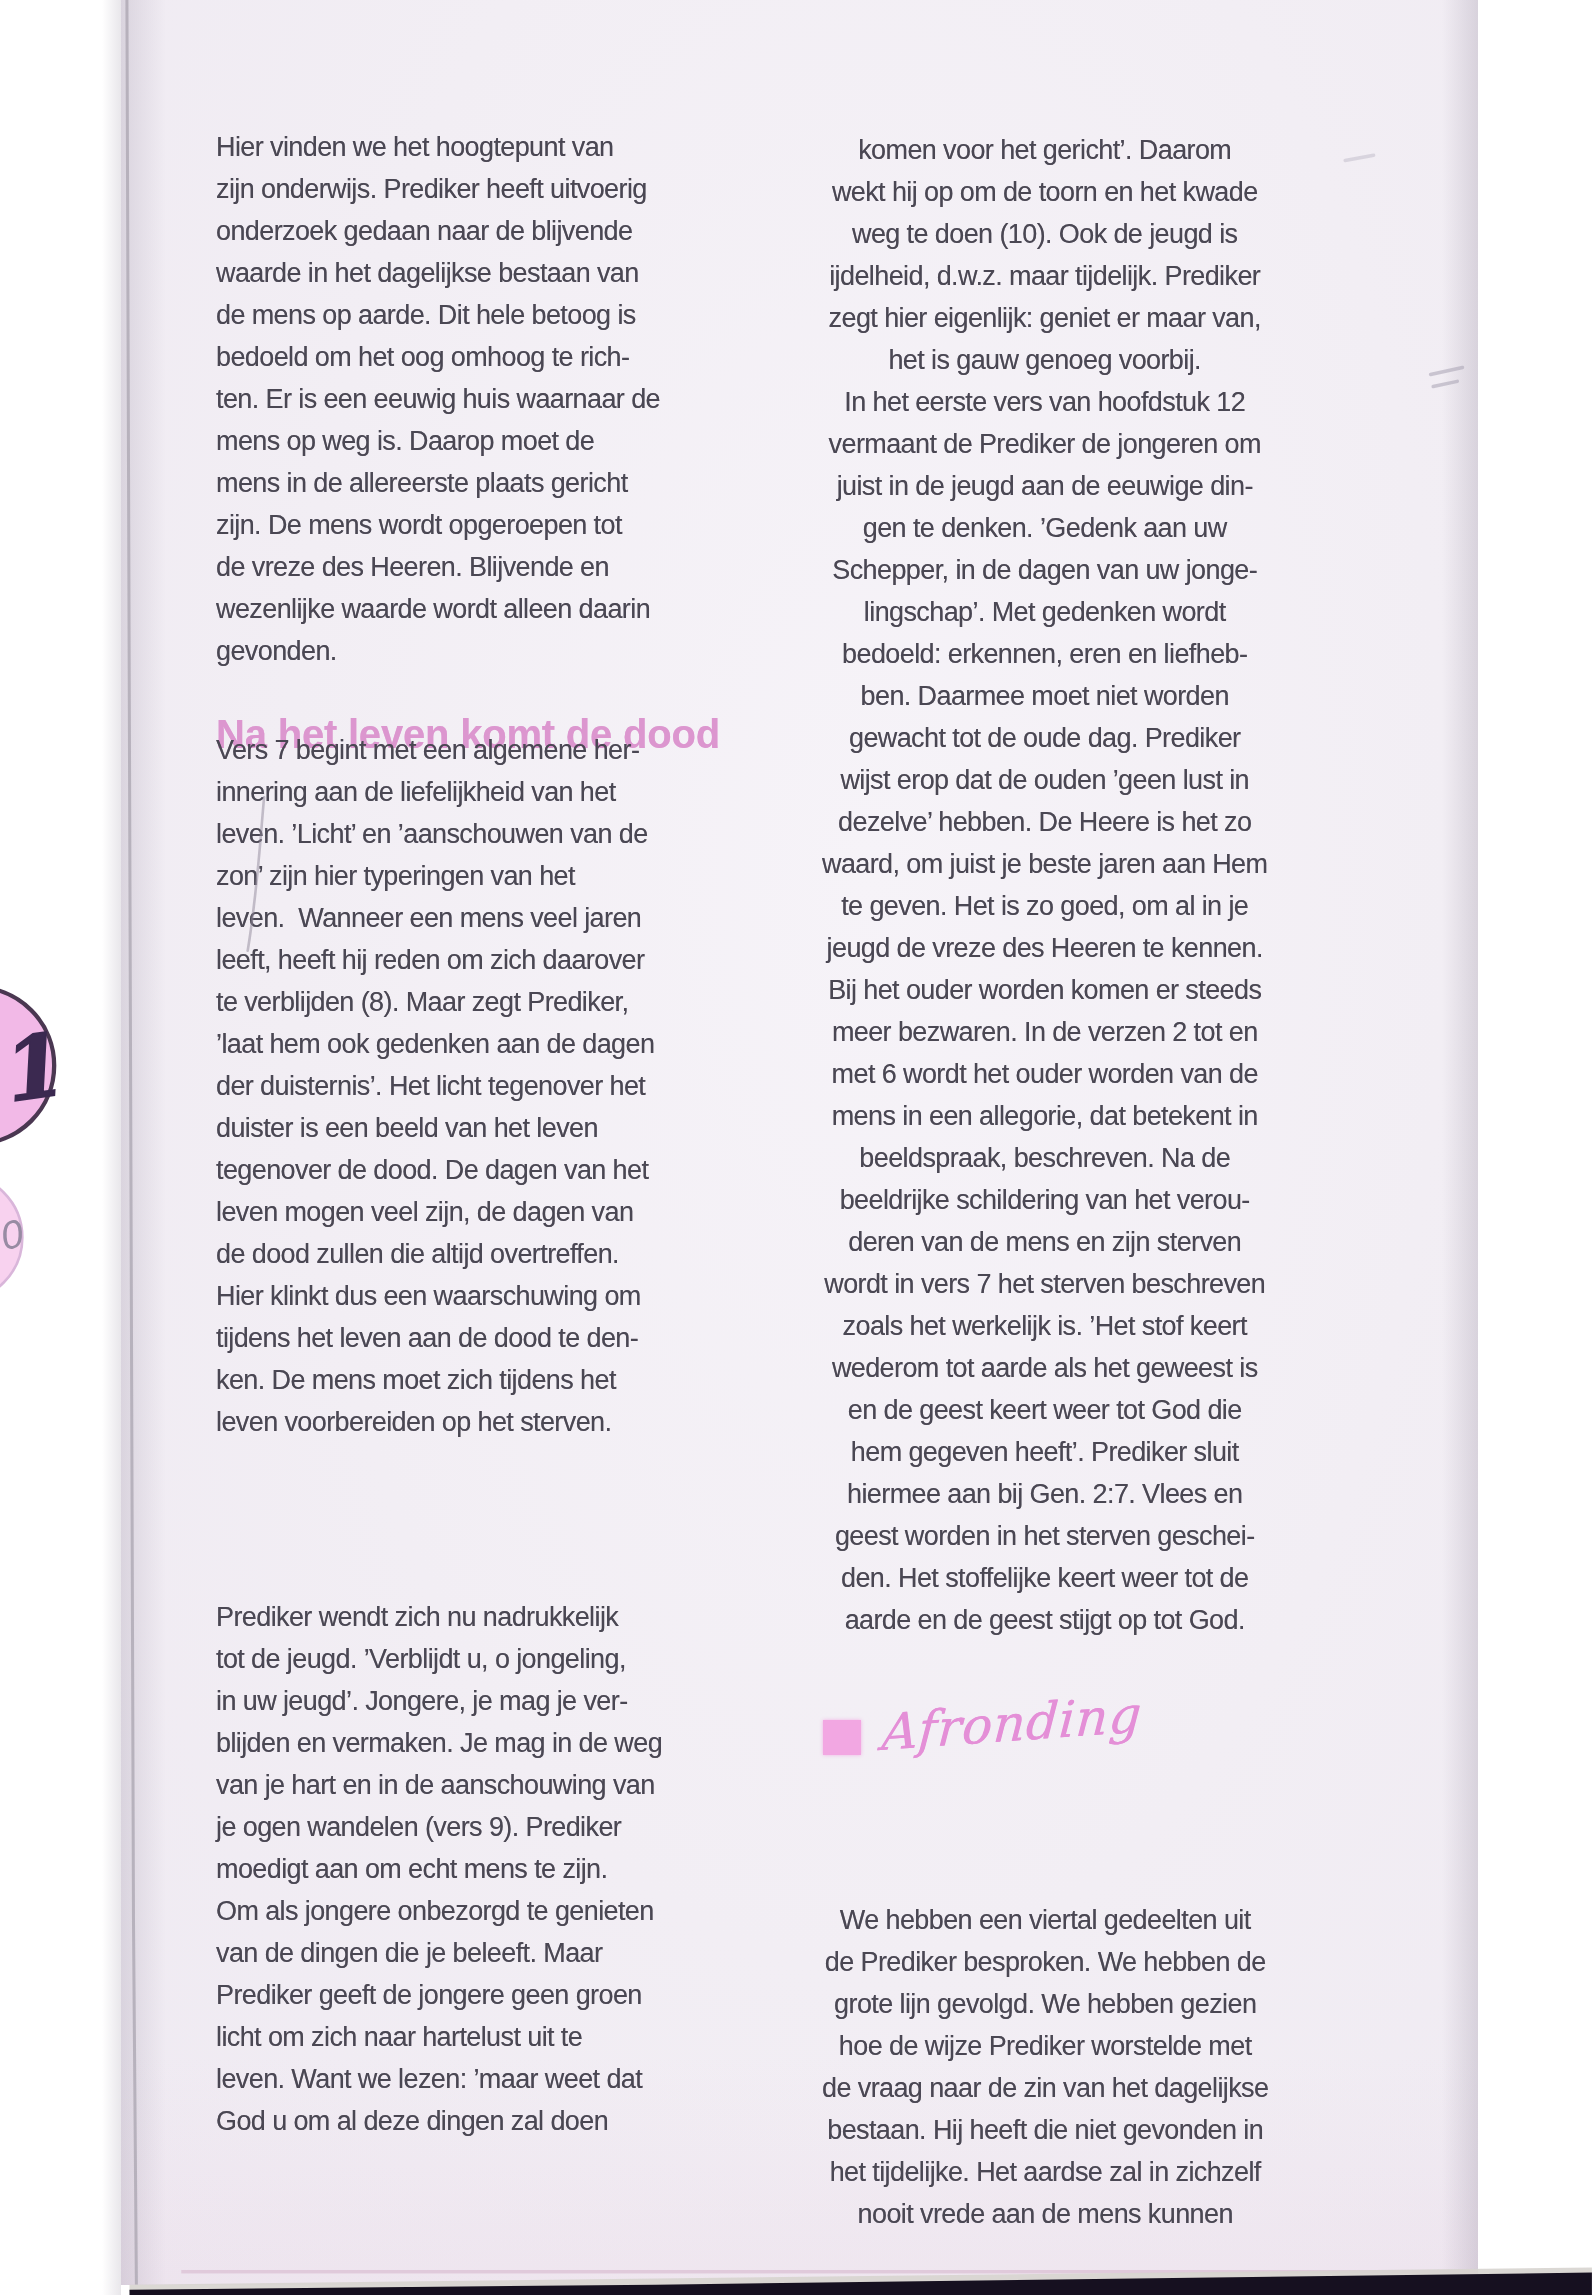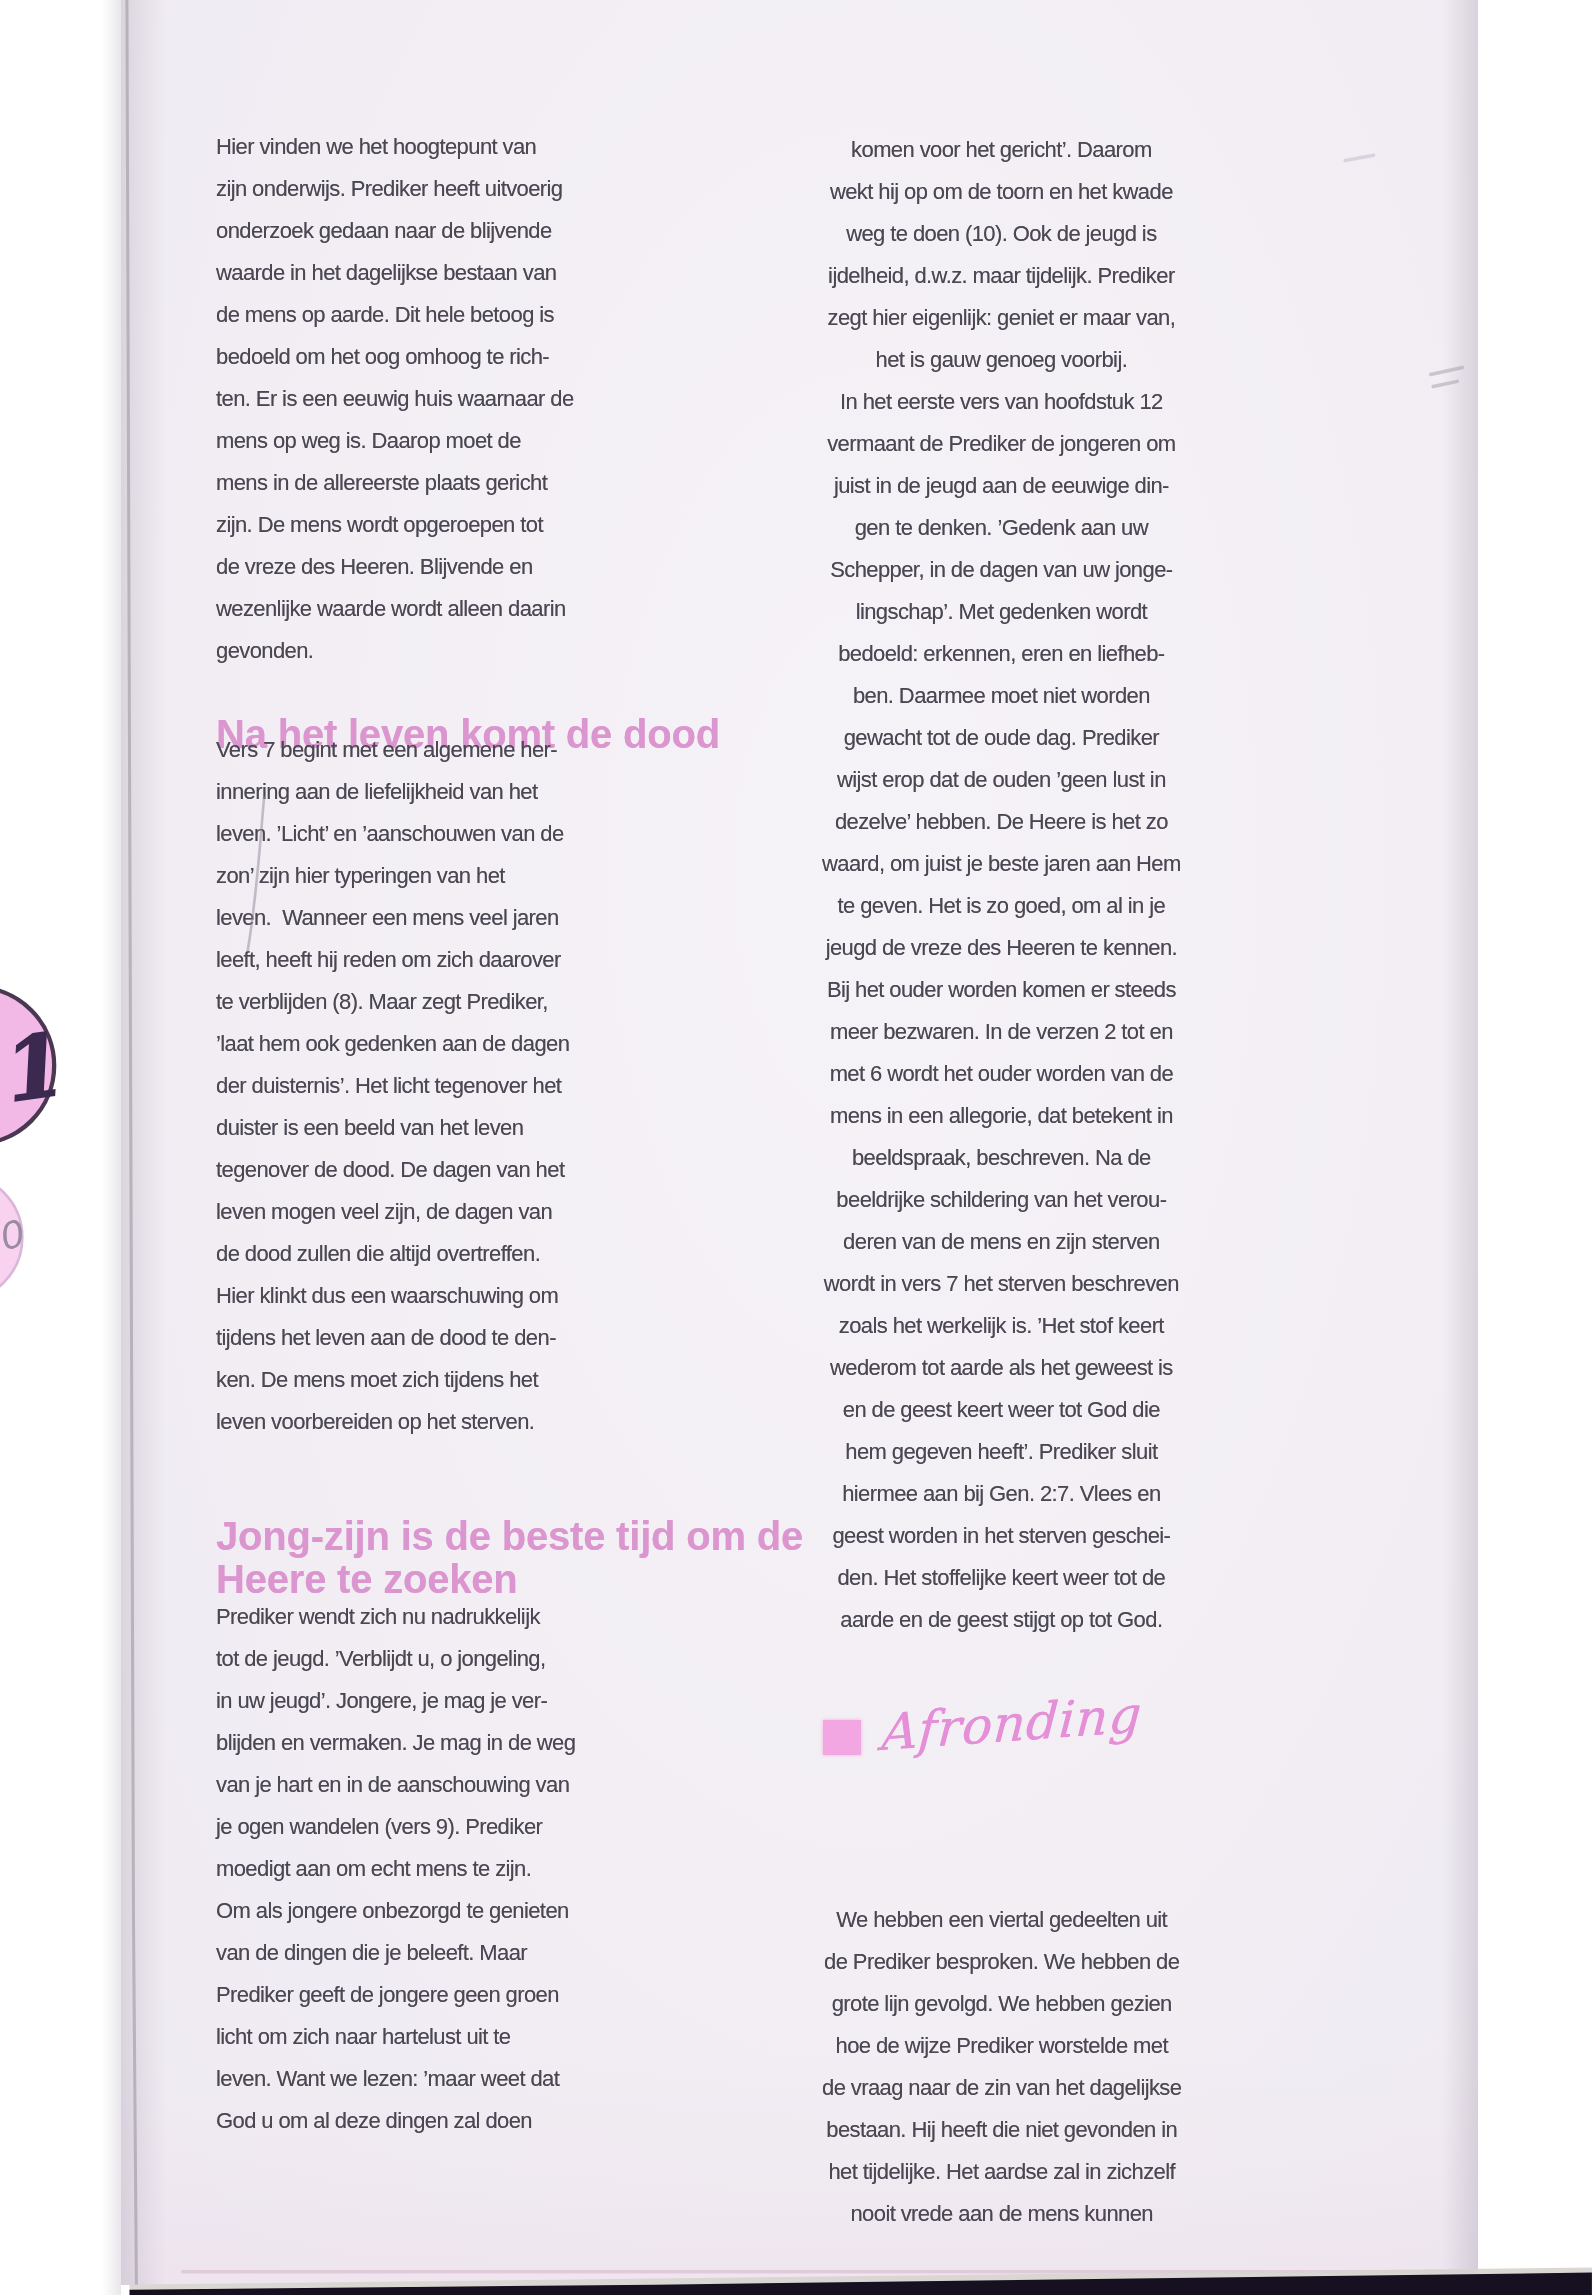--- a/index.html
+++ b/index.html
@@ -28,21 +28,21 @@
     background:linear-gradient(to left, rgba(140,130,150,0.25), rgba(140,130,150,0.0));
   }
   .margin-shade{
     position:absolute;left:102px;top:0;width:19px;height:2295px;
     background:linear-gradient(to right, rgba(255,255,255,0), rgba(190,184,196,0.35));
   }
   
   .para{
     position:absolute;
     white-space:pre;
-    font-size:22px;
+    font-size:27px;
     line-height:42px;
     letter-spacing:-0.6px;
     color:#4a4753;
     text-shadow:0 0 0.5px rgba(74,71,83,0.55);
   }
   .heading{
     position:absolute;
     white-space:pre;
     font-size:40px;
     line-height:43px;
@@ -112,22 +112,20 @@
 der duisternis’. Het licht tegenover het
 duister is een beeld van het leven
 tegenover de dood. De dagen van het
 leven mogen veel zijn, de dagen van
 de dood zullen die altijd overtreffen.
 Hier klinkt dus een waarschuwing om
 tijdens het leven aan de dood te den-
 ken. De mens moet zich tijdens het
 leven voorbereiden op het sterven.</div>
 
-    <div class="heading col-left" style="top:1515px">Jong-zijn is de beste tijd om de
-Heere te zoeken</div>
 
     <div class="para col-left" style="top:1596px">Prediker wendt zich nu nadrukkelijk
 tot de jeugd. ’Verblijdt u, o jongeling,
 in uw jeugd’. Jongere, je mag je ver-
 blijden en vermaken. Je mag in de weg
 van je hart en in de aanschouwing van
 je ogen wandelen (vers 9). Prediker
 moedigt aan om echt mens te zijn.
 Om als jongere onbezorgd te genieten
 van de dingen die je beleeft. Maar

